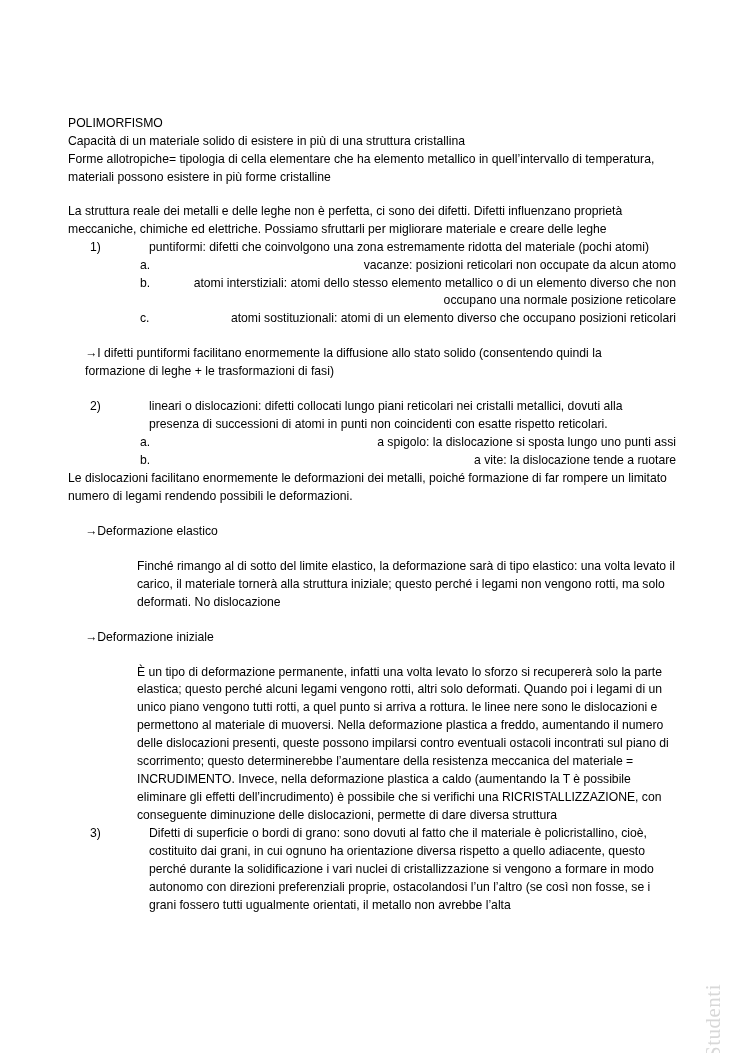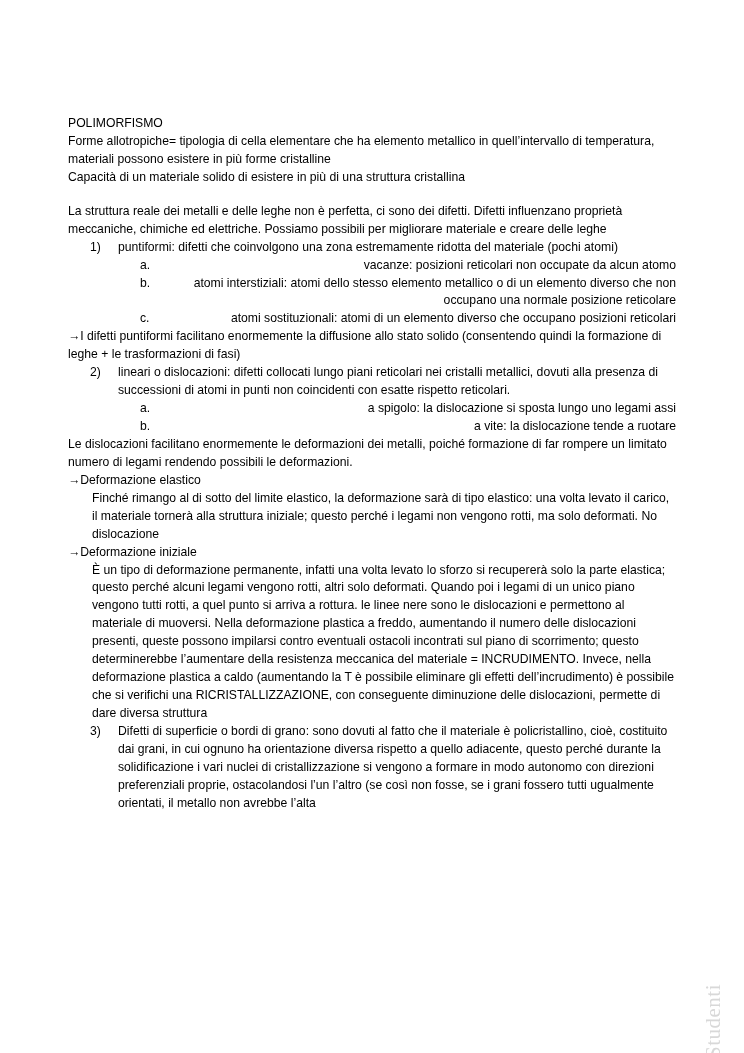--- a/index.html
+++ b/index.html
@@ -39,42 +39,43 @@
     display: flex;
     align-items: flex-start;
   }
   .lvl1 .marker {
     width: 28px;
     flex: 0 0 28px;
     text-align: left;
   }
   .lvl1 .body {
     flex: 1 1 auto;
+    margin-left: 31px;
   }
   .lvl2 {
     margin-left: 72px;
     display: flex;
     align-items: flex-start;
   }
   .lvl2 .marker {
     width: 24px;
     flex: 0 0 24px;
     text-align: left;
   }
   .lvl2 .body {
     flex: 1 1 auto;
     text-align: right;
   }
   .arrow-para {
-    margin: 0;
+    margin: 17px;
     padding: 0;
     text-indent: 0;
   }
   .indent-block {
-    margin-left: 24px;
+    margin-left: 69px;
   }
   .watermark {
     position: absolute;
     right: 18px;
     bottom: 76px;
     transform: rotate(-90deg);
     transform-origin: right bottom;
     font-family: "Liberation Serif", serif;
     font-size: 21px;
     color: #d8d8d8;
@@ -84,26 +85,26 @@
     user-select: none;
   }
 </style>
 </head>
 <body>
 
 <div class="page">
   <div class="doc">
 
     <p class="para">POLIMORFISMO</p>
+    <p class="para">Capacità di un materiale solido di esistere in più di una struttura cristallina</p>
     <p class="para">Forme allotropiche= tipologia di cella elementare che ha elemento metallico in quell’intervallo di temperatura, materiali possono esistere in più forme cristalline</p>
-    <p class="para">Capacità di un materiale solido di esistere in più di una struttura cristallina</p>
 
     <div class="gap"></div>
 
-    <p class="para">La struttura reale dei metalli e delle leghe non è perfetta, ci sono dei difetti. Difetti influenzano proprietà meccaniche, chimiche ed elettriche. Possiamo possibili per migliorare materiale e creare delle leghe</p>
+    <p class="para">La struttura reale dei metalli e delle leghe non è perfetta, ci sono dei difetti. Difetti influenzano proprietà meccaniche, chimiche ed elettriche. Possiamo sfruttarli per migliorare materiale e creare delle leghe</p>
 
     <div class="lvl1">
       <span class="marker">1)</span>
       <span class="body">puntiformi: difetti che coinvolgono una zona estremamente ridotta del materiale (pochi atomi)</span>
     </div>
 
     <div class="lvl2">
       <span class="marker">a.</span>
       <span class="body">vacanze: posizioni reticolari non occupate da alcun atomo</span>
     </div>
@@ -120,21 +121,21 @@
 
     <p class="arrow-para"><span>→</span><span>I difetti puntiformi facilitano enormemente la diffusione allo stato solido (consentendo quindi la formazione di leghe + le trasformazioni di fasi)</span></p>
 
     <div class="lvl1">
       <span class="marker">2)</span>
       <span class="body">lineari o dislocazioni: difetti collocati lungo piani reticolari nei cristalli metallici, dovuti alla presenza di successioni di atomi in punti non coincidenti con esatte rispetto reticolari.</span>
     </div>
 
     <div class="lvl2">
       <span class="marker">a.</span>
-      <span class="body">a spigolo: la dislocazione si sposta lungo uno legami assi</span>
+      <span class="body">a spigolo: la dislocazione si sposta lungo uno punti assi</span>
     </div>
 
     <div class="lvl2">
       <span class="marker">b.</span>
       <span class="body">a vite: la dislocazione tende a ruotare</span>
     </div>
 
     <p class="para">Le dislocazioni facilitano enormemente le deformazioni dei metalli, poiché formazione di far rompere un limitato numero di legami rendendo possibili le deformazioni.</p>
 
     <p class="arrow-para"><span>→</span><span>Deformazione elastico</span></p>

